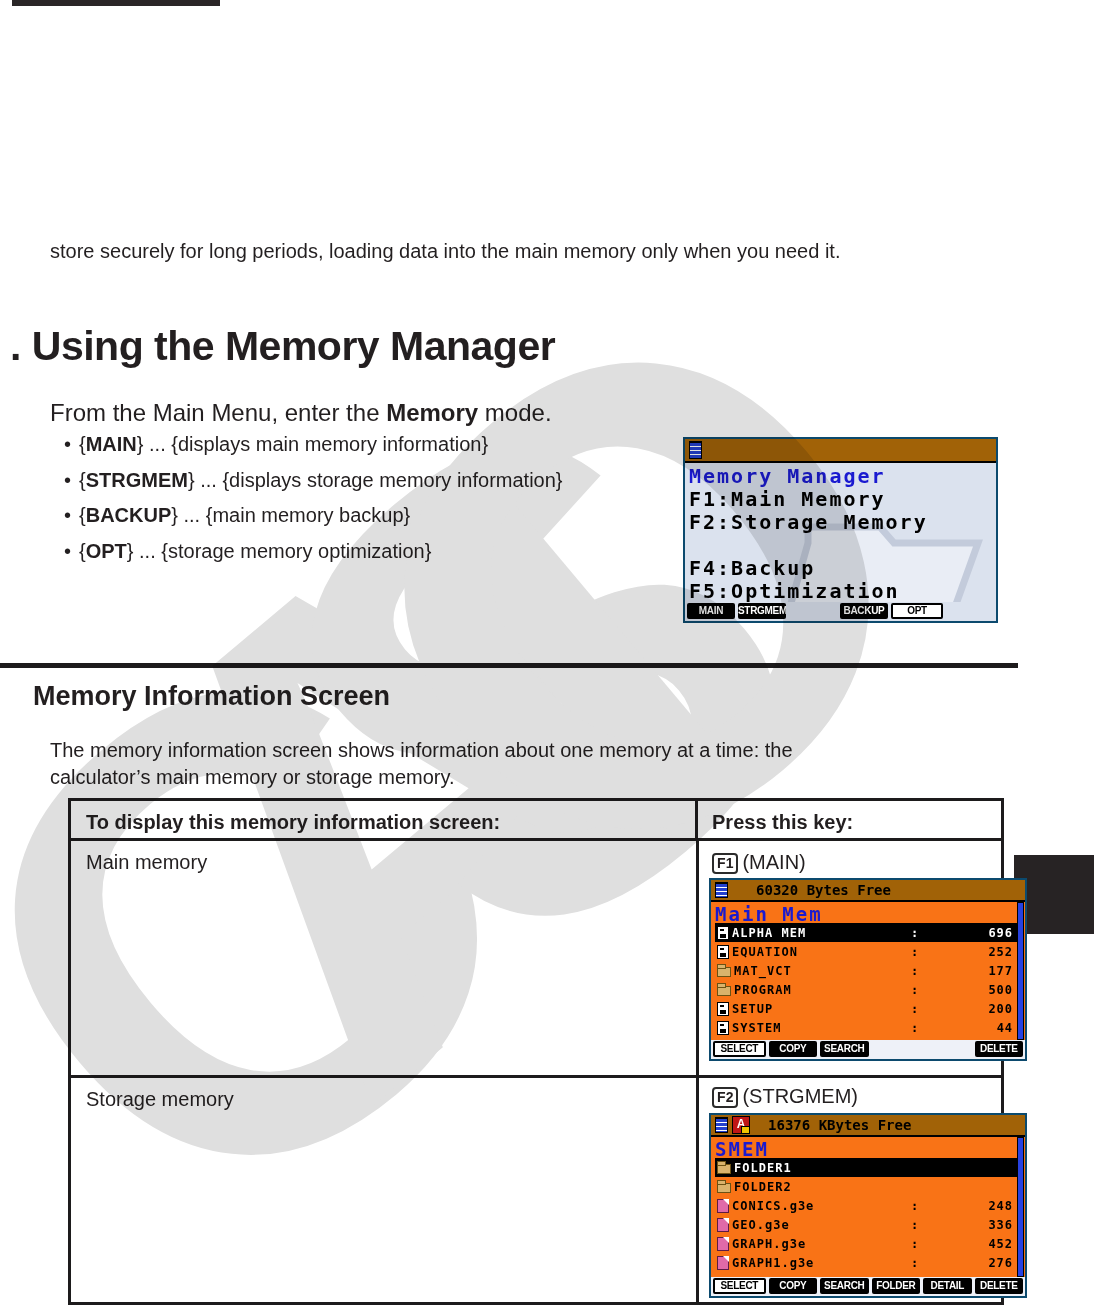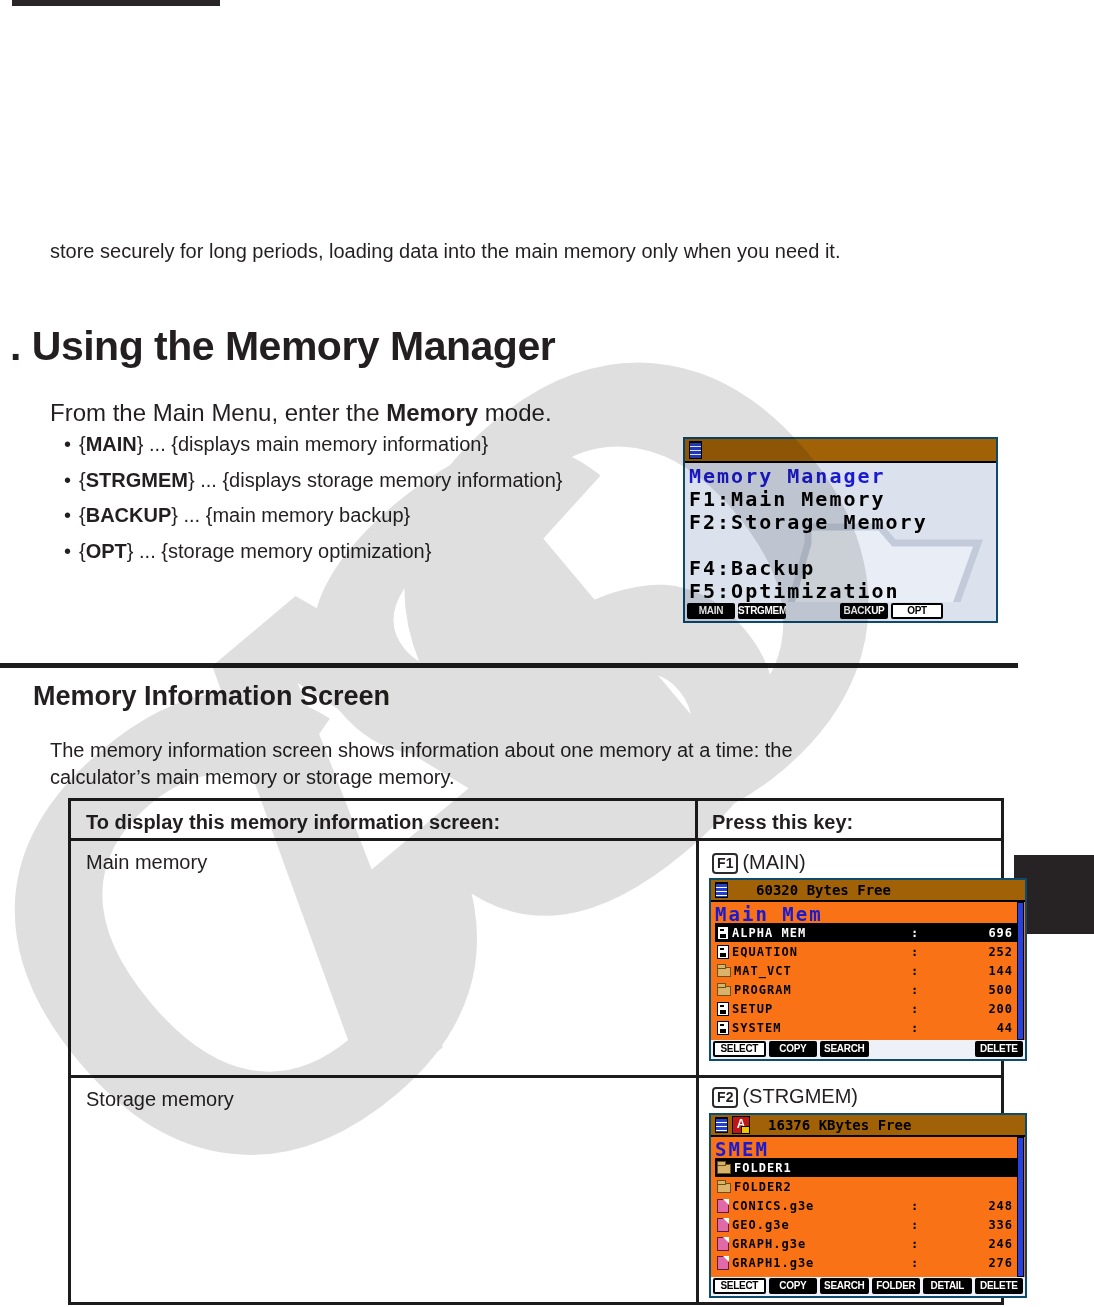--- a/index.html
+++ b/index.html
@@ -167,21 +167,21 @@
             <div class="lrow">
                 <span class="icon icon-doc"></span>
                 <span class="nm">EQUATION</span>
                 <span class="cl">:</span>
                 <span class="vl">252</span>
               </div>
             <div class="lrow">
                 <span class="icon icon-folder"></span>
                 <span class="nm">MAT_VCT</span>
                 <span class="cl">:</span>
-                <span class="vl">144</span>
+                <span class="vl">177</span>
               </div>
             <div class="lrow">
                 <span class="icon icon-folder"></span>
                 <span class="nm">PROGRAM</span>
                 <span class="cl">:</span>
                 <span class="vl">500</span>
               </div>
             <div class="lrow">
                 <span class="icon icon-doc"></span>
                 <span class="nm">SETUP</span>
@@ -242,21 +242,21 @@
             <div class="lrow">
                 <span class="icon icon-pink"></span>
                 <span class="nm">GEO.g3e</span>
                 <span class="cl">:</span>
                 <span class="vl">336</span>
               </div>
             <div class="lrow">
                 <span class="icon icon-pink"></span>
                 <span class="nm">GRAPH.g3e</span>
                 <span class="cl">:</span>
-                <span class="vl">246</span>
+                <span class="vl">452</span>
               </div>
             <div class="lrow">
                 <span class="icon icon-pink"></span>
                 <span class="nm">GRAPH1.g3e</span>
                 <span class="cl">:</span>
                 <span class="vl">276</span>
               </div>
             <div class="scrollbar" style="top:0;bottom:0;"></div>
           </div>
           <div class="scr-keys" style="background:#eef1f8;">

